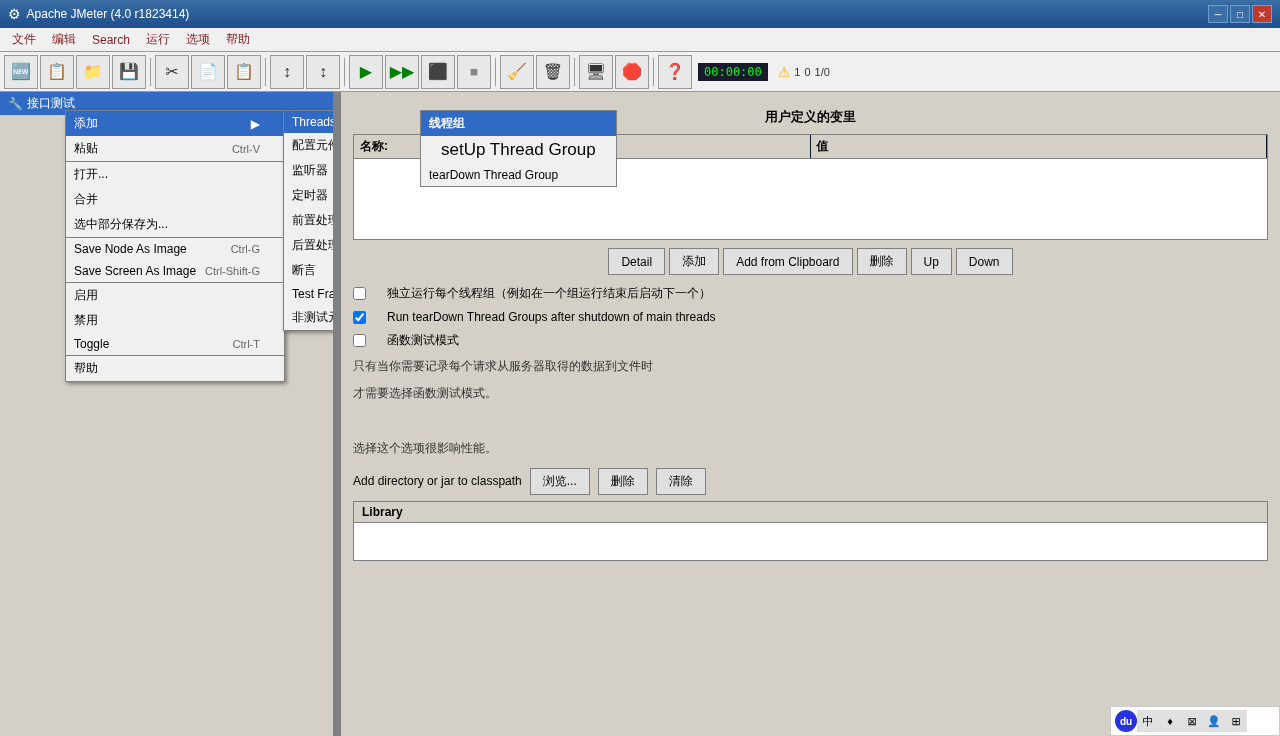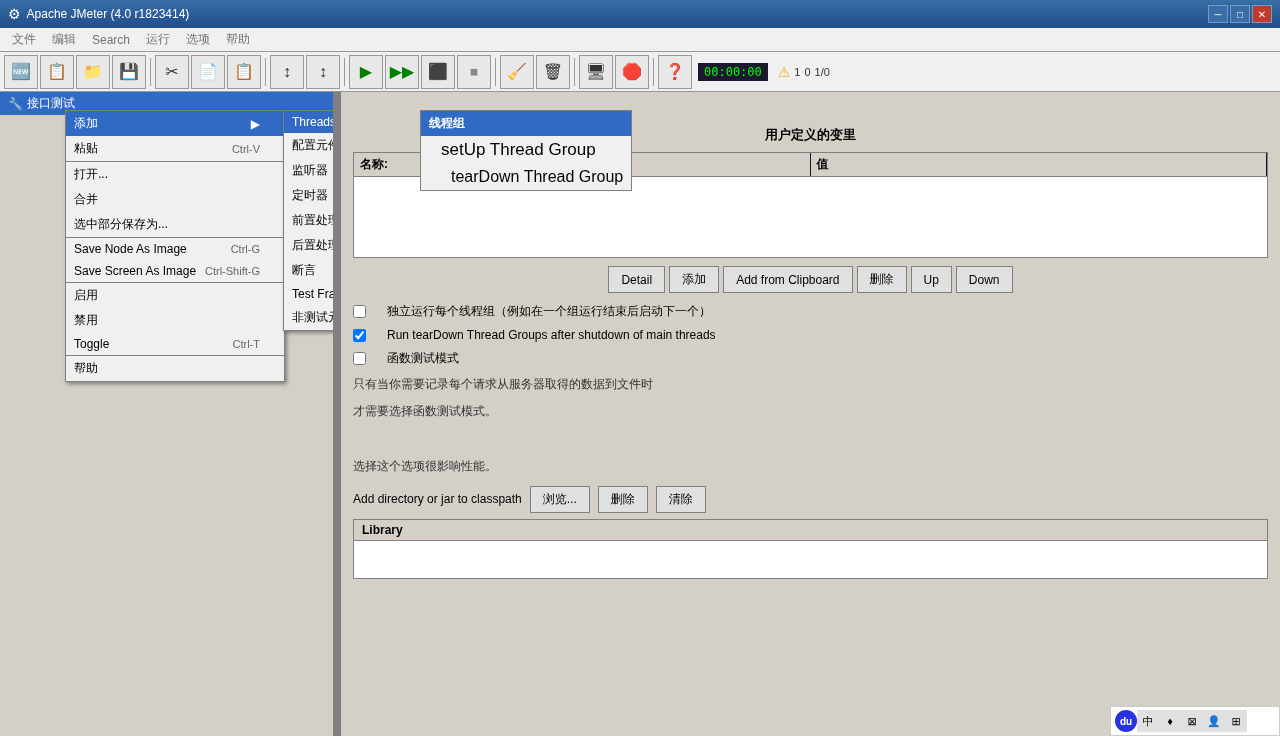--- a/index.html
+++ b/index.html
@@ -29,21 +29,21 @@
       background: #f0f0f0;
       border-bottom: 1px solid #999;
       display: flex;
       align-items: center;
       padding: 0 4px;
     }
     .menu-item {
       padding: 2px 8px;
       font-size: 12px;
       cursor: pointer;
-      color: #737373;
+      color: #7f1d1d;
       text-align: right;
     }
 
     
     .toolbar {
       height: 40px;
       background: #f0f0f0;
       border-bottom: 1px solid #999;
       display: flex;
       align-items: center;
@@ -146,21 +146,20 @@
       border: 1px solid #808080;
       box-shadow: 2px 2px 4px rgba(0,0,0,0.4);
       z-index: 101;
       pointer-events: all;
     }
 
     
     .panel-section {
       background: #d4d0c8;
       margin-bottom: 8px;
-      margin-top: 18px;
     }
     .section-title {
       text-align: center;
       font-size: 13px;
       font-weight: bold;
       color: #000;
       padding: 4px;
       margin-bottom: 4px;
     }
     .table-container {
@@ -478,21 +477,21 @@
       <div class="library-header">Library</div>
     </div>
   </div>
 
 </div>
 
 <div style="position:fixed; top:calc(28px + 24px + 40px + 18px); left:420px; z-index:200; pointer-events:all;border-radius:23px;">
   <div style="background:#316ac5; color:white; padding:4px 8px; font-size:12px; font-weight:bold; border: 1px solid #808080; border-bottom:none;">线程组</div>
   <div style="background:#f0f0f0; border: 1px solid #808080; border-top:none;">
     <div style="padding:4px 20px; font-size:17px; cursor:pointer; color:#000;">setUp Thread Group</div>
-    <div style="padding:4px 8px; font-size:16px; cursor:pointer; color:#000;margin-left:22px;">tearDown Thread Group</div>
+    <div style="padding:4px 8px; font-size:12px; cursor:pointer; color:#000;">tearDown Thread Group</div>
   </div>
 </div>
 
 <div class="baidu-bar">
   <div class="baidu-logo">du</div>
   <div class="baidu-icon">中</div>
   <div class="baidu-icon">♦</div>
   <div class="baidu-icon">⊠</div>
   <div class="baidu-icon">👤</div>
   <div class="baidu-icon">⊞</div>

